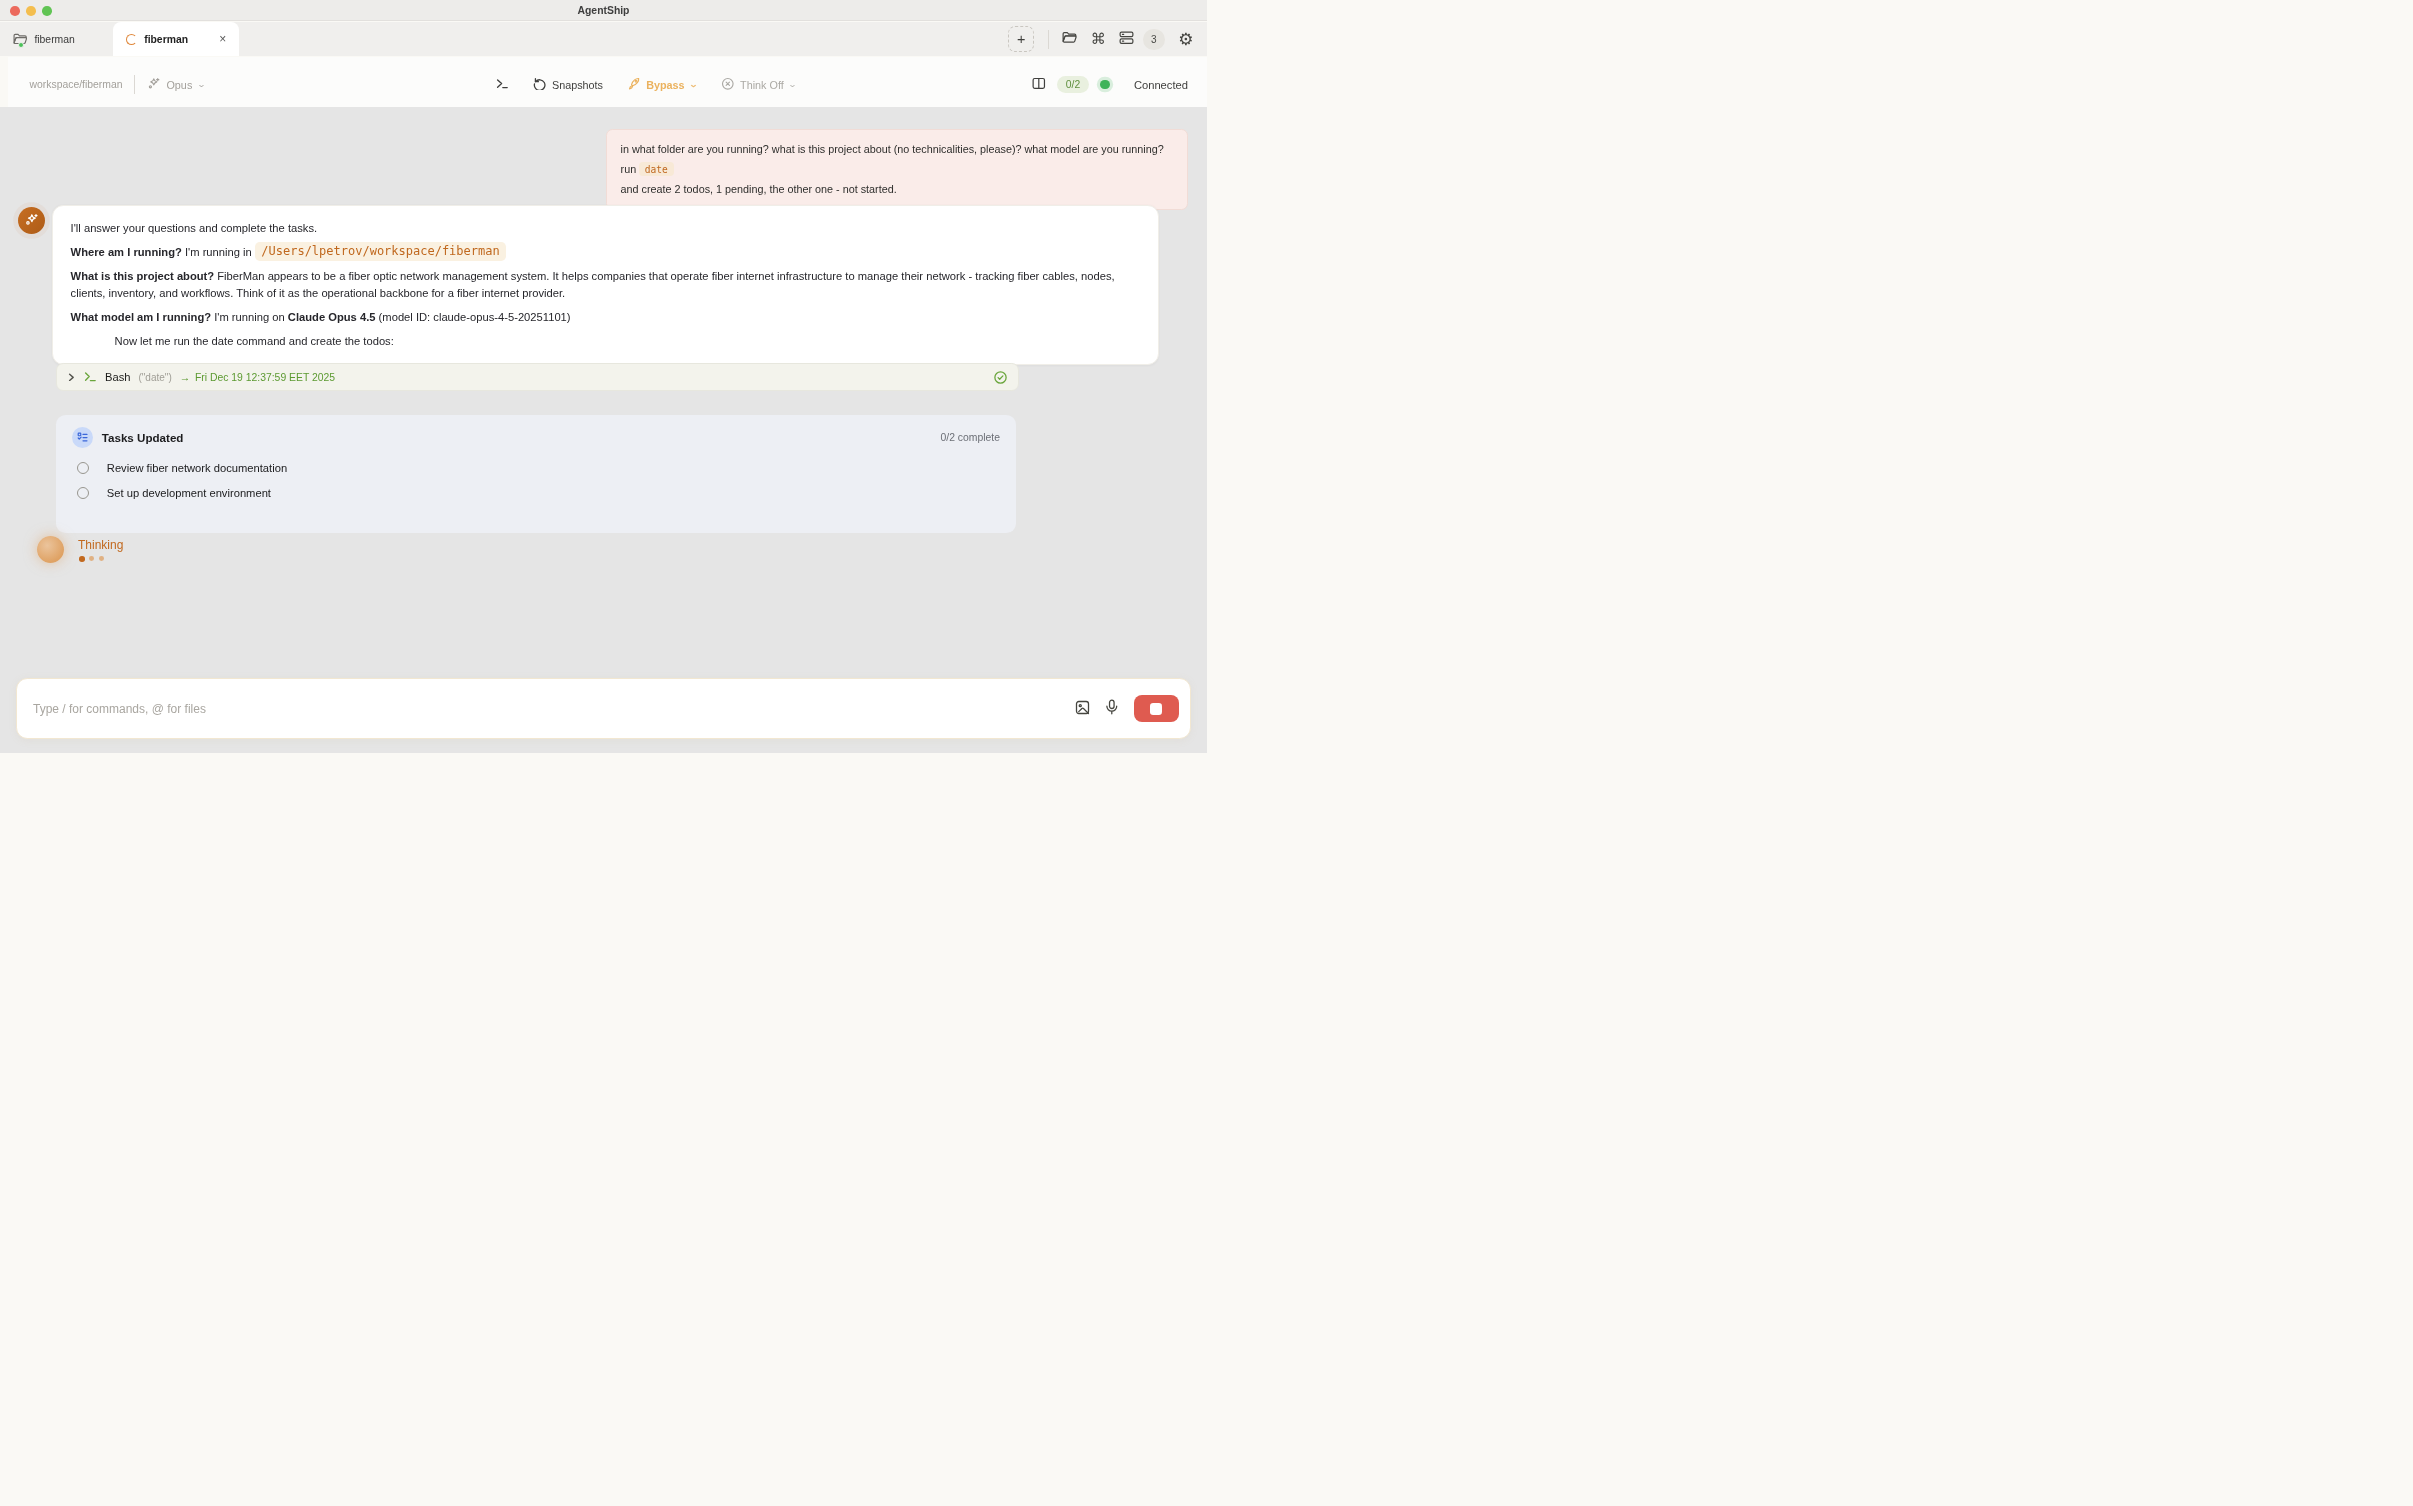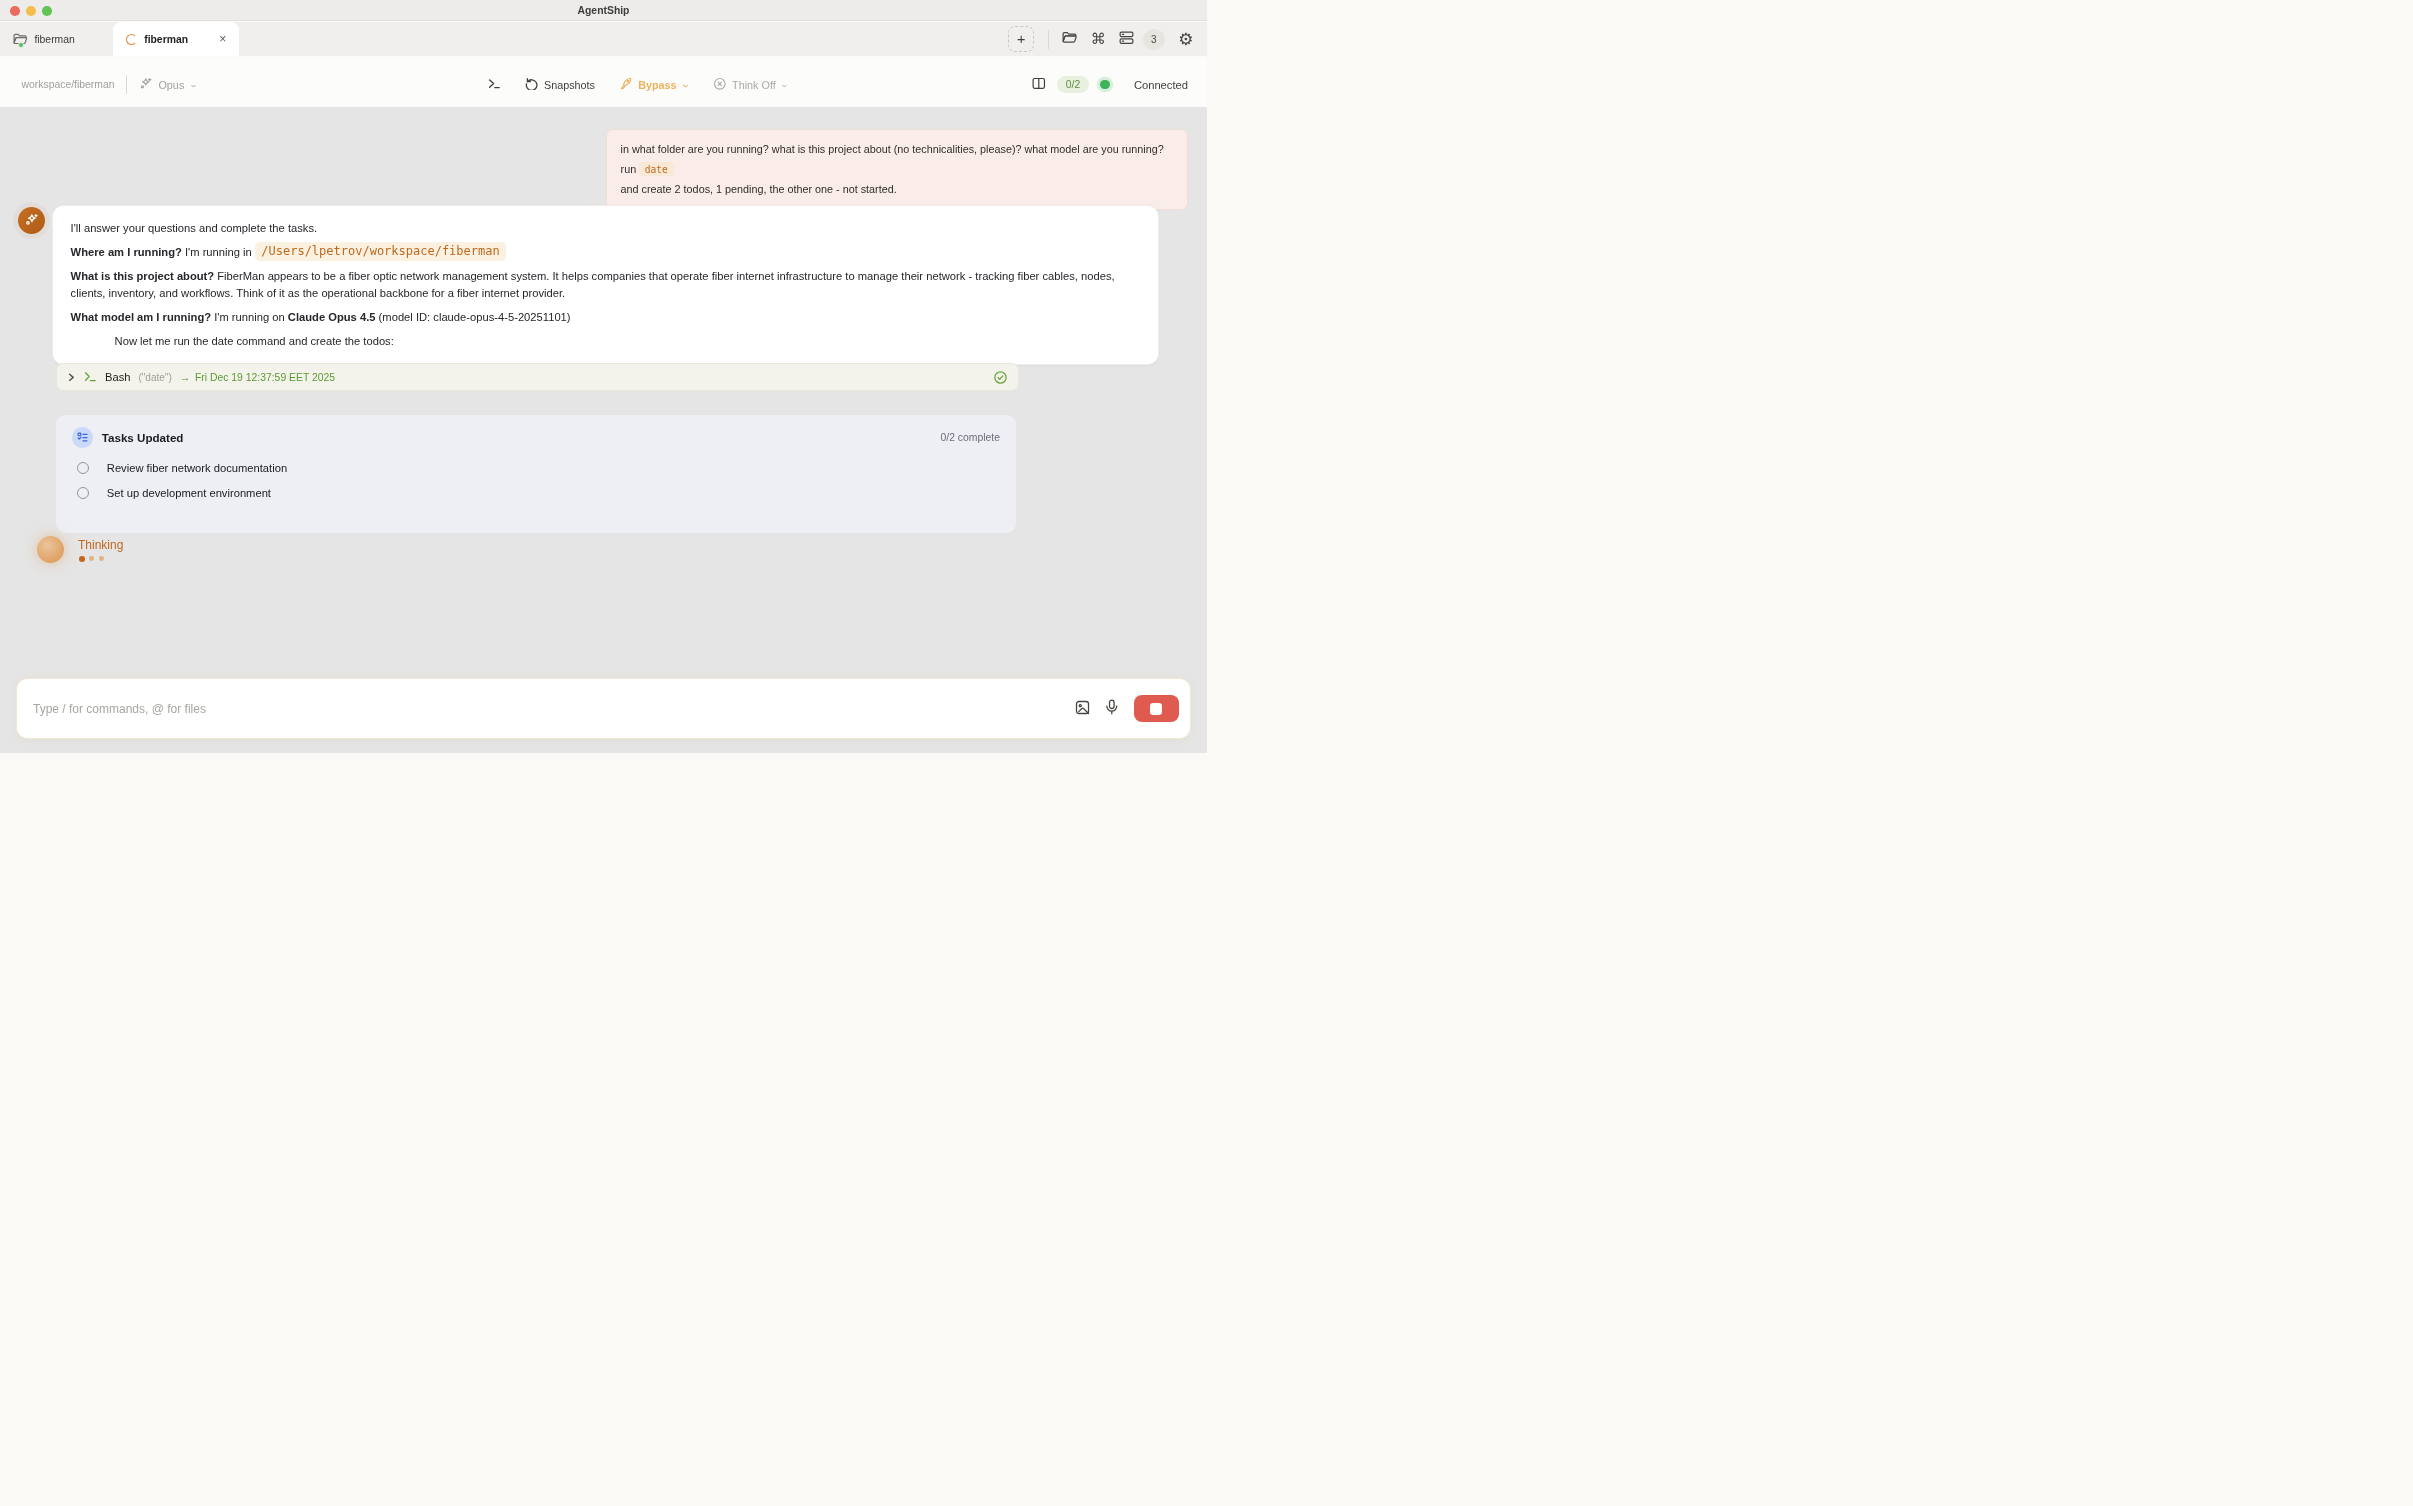--- a/index.html
+++ b/index.html
@@ -26,21 +26,21 @@
   .tab-close { margin-left:auto; font-size:12px; color:#5A5A5A; font-weight:normal; line-height:1; cursor:default; }
   .tabbar-right { margin-left:auto; display:flex; align-items:center; gap:13.6px; padding-right:13.6px; color:#4A4A46; }
   .newtab-btn { width:26px; height:26px; border:1.2px dashed #C9C6C0; border-radius:7.2px; display:flex; align-items:center; justify-content:center; font-size:14.4px; color:#3F3F3C; background:transparent; }
   .vdivider { width:0.8px; height:19px; background:#DBD8D3; }
   .iconbtn { display:flex; align-items:center; justify-content:center; background:transparent; border:none; color:#454541; }
   .cmd-glyph { font-size:15px; color:#454541; }
   .gear-glyph { font-size:17px; color:#454541; }
   .count-badge { width:21.5px; height:21.5px; border-radius:50%; background:#E7E5E0; display:flex; align-items:center; justify-content:center; font-size:10px; color:#4A4A46; margin-left:-4.8px; }
 
   
-  .toolbar { position:absolute; top:57px; left:0; right:0; height:56px; background:#FCFCFB; border-bottom:0.8px solid #ECEAE5; }
+  .toolbar { position:absolute; top:57px; left:8px; right:0; height:56px; background:#FCFCFB; border-bottom:0.8px solid #ECEAE5; }
   .toolbar .left { position:absolute; left:21.5px; top:0; height:100%; display:flex; align-items:center; gap:12px; }
   .workspace { font-size:10.4px; color:#A3A09B; }
   .tool-item { display:flex; align-items:center; gap:5.6px; font-size:10.8px; background:transparent; border:none; }
   .muted { color:#A3A09B; }
   .toolbar .center { position:absolute; left:488px; top:0; height:100%; display:flex; align-items:center; gap:24px; }
   .snapshots { color:#3F3F3D; font-weight:500; }
   .bypass { color:#EBB25E; font-weight:700;justify-content:flex-end; }
   .thinkoff { color:#ABA9A4; font-weight:500; }
   .chev { font-size:8px; transform:scaleX(1.4); opacity:.85; }
   .toolbar .right { position:absolute; right:19px; top:0; height:100%; display:flex; align-items:center; gap:11.2px; }

